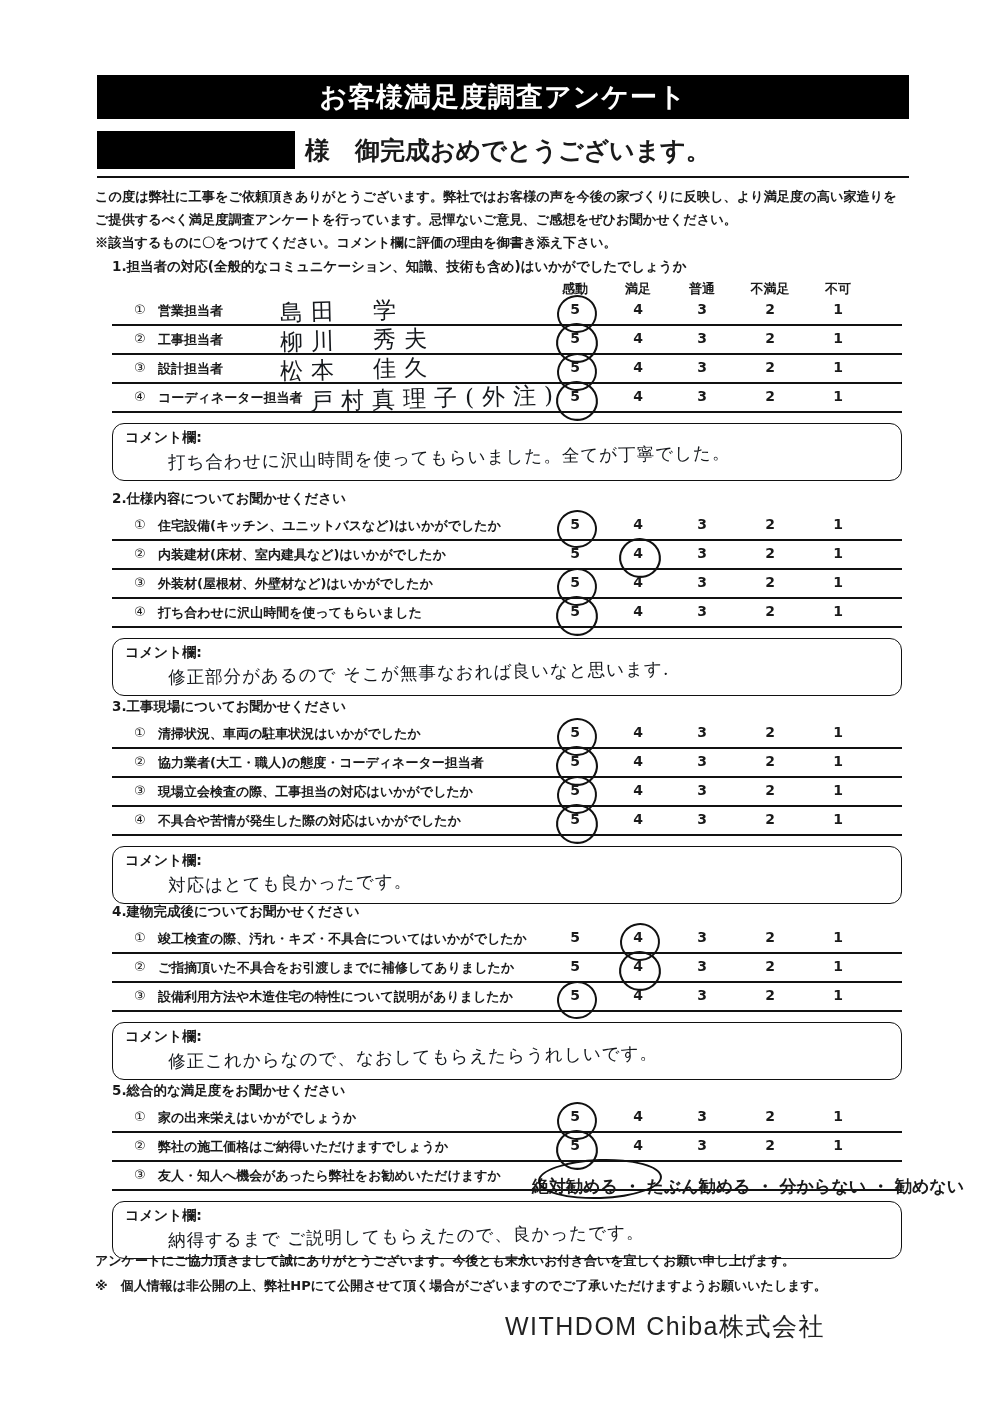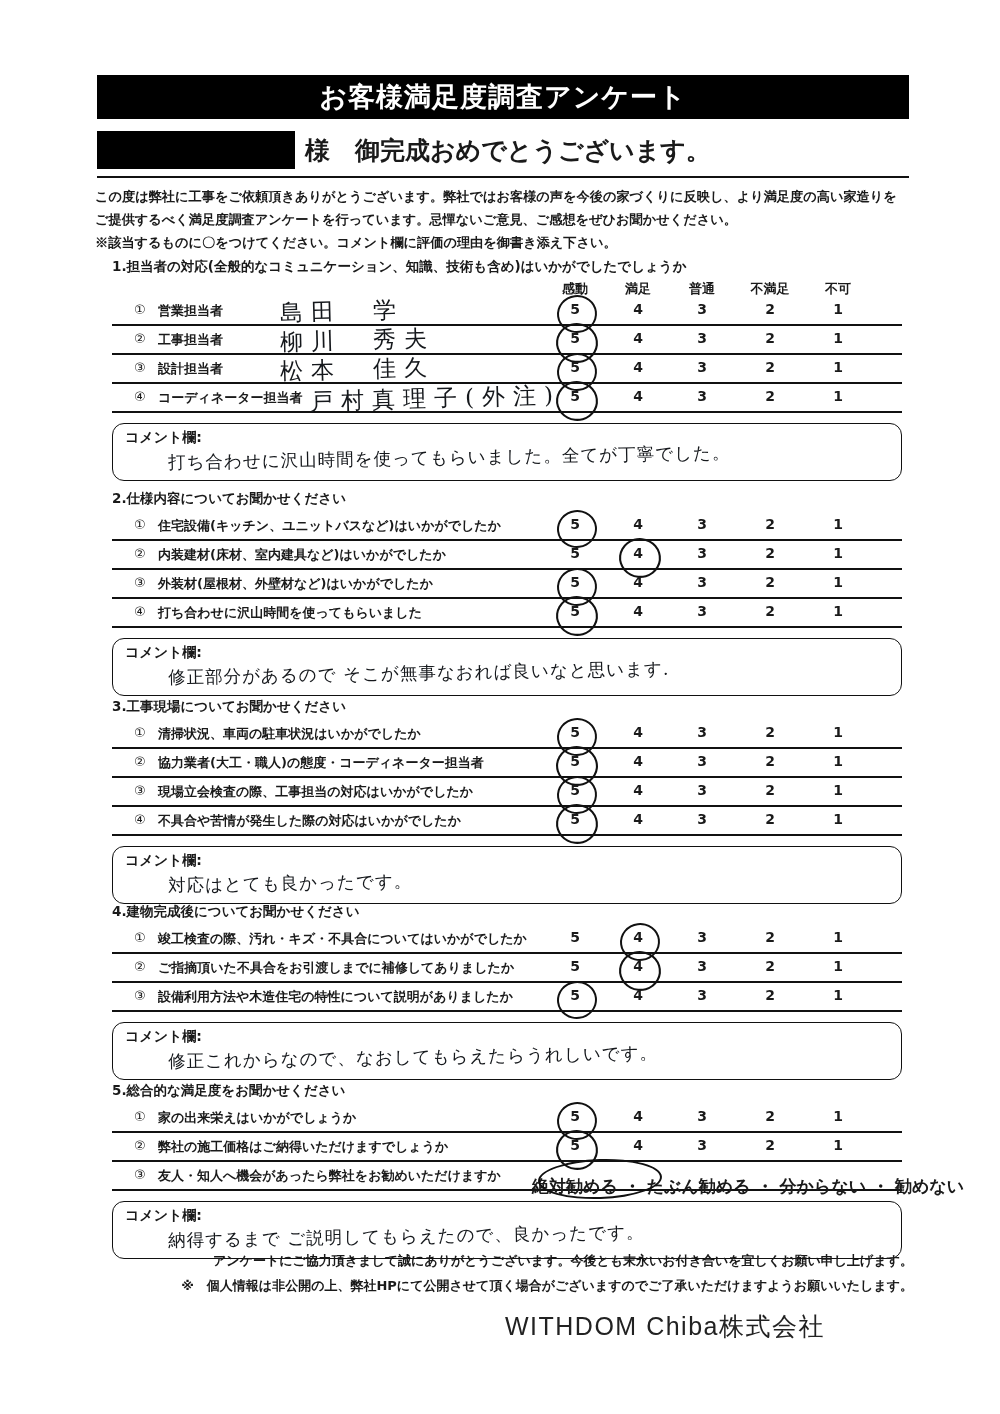--- a/index.html
+++ b/index.html
@@ -74,21 +74,21 @@
   
   .cbox{position:relative;border:1.6px solid #111;border-radius:12px;box-sizing:border-box;}
   .cbox .clabel{position:absolute;left:12px;top:5px;font-size:14px;font-weight:bold;font-family:"DejaVu Sans",sans-serif;}
   .cbox .ctext{
     position:absolute;left:55px;top:20px;right:10px;
     font-family:"DejaVu Serif",serif;font-size:17.5px;color:#15181c;
     letter-spacing:1px;transform:rotate(-1deg);
   }
 
   
-  .footer{position:absolute;left:95px;top:1252px;width:818px;text-align:right;}
+  .footer{position:absolute;left:95px;top:1252px;width:818px;}
   .footer p{margin:0 0 7px 0;font-size:13px;font-weight:bold;line-height:18px;font-family:"DejaVu Sans",sans-serif;}
   .company{
     position:absolute;left:505px;top:1310px;font-size:25px;letter-spacing:1.5px;
     font-family:"Liberation Sans",sans-serif;color:#222;
   }
 </style>
 </head>
 <body>
 
 <div class="page">

